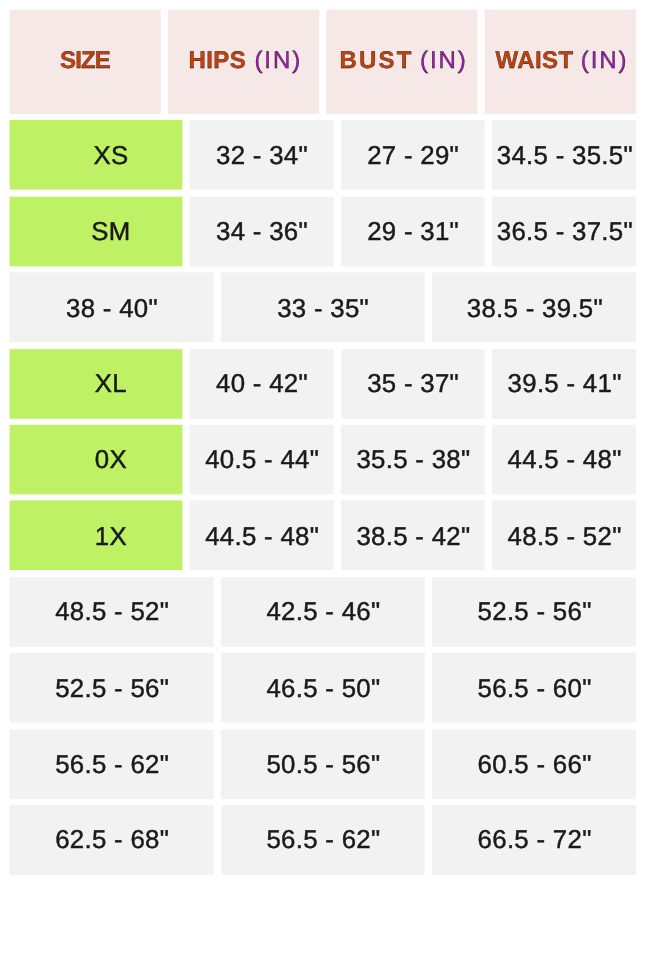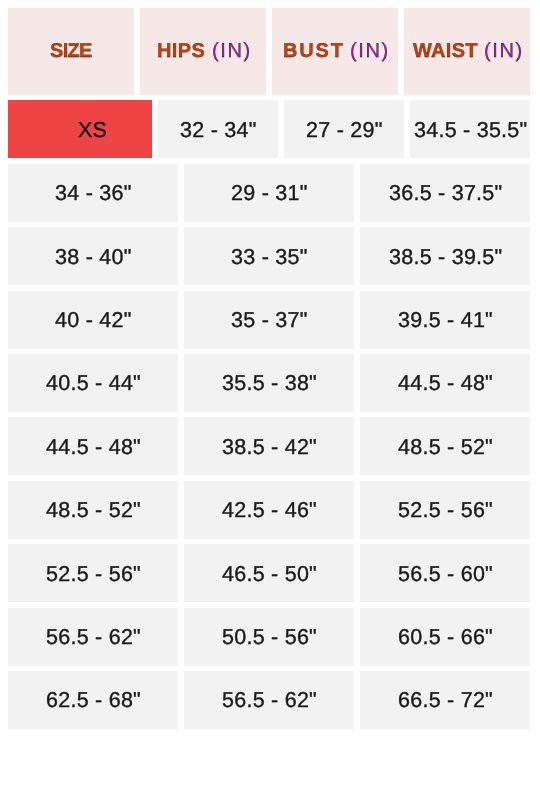--- a/index.html
+++ b/index.html
@@ -6,21 +6,21 @@
   html,body{margin:0;padding:0;background:#ffffff;}
   body{width:540px;height:800px;
        font-family:"Liberation Sans",sans-serif;
        -webkit-font-smoothing:antialiased;
        text-rendering:geometricPrecision;}
   .size-chart{position:absolute;left:8px;top:8px;width:522px;}
   .row{display:flex;gap:5.5px;margin-bottom:5.4px;}
   .cell{flex:1 1 0;display:flex;align-items:center;justify-content:center;}
   .header-row .cell{height:87px;background:#F5E8E6;}
   .body-row .cell{height:58px;background:#F2F2F2;}
-  .body-row .cell.col-size{background:#ef4444;padding-left:24px;}
+  .body-row .cell.col-size{background:#bef264;padding-left:24px;}
   .h-label{font-weight:700;font-size:20px;color:#c2410c;letter-spacing:0.2px;
            will-change:transform;-webkit-text-stroke:0.28px #0d0d0d;}
   .h-unit{font-weight:400;font-size:20px;color:#a21caf;letter-spacing:1.6px;
           margin-left:8px;margin-right:-3.2px;will-change:transform;
           -webkit-text-stroke:0.3px #0d0d0d;}
   .cell.col-size .h-label{letter-spacing:-0.7px;}
   .cell.col-bust .h-label{letter-spacing:0.4px;}
   .cell.col-waist .h-label{letter-spacing:1.8px;}
   .cell.col-hips .h-label{letter-spacing:0.3px;}
   .cell.col-bust .h-unit{margin-left:7px;}
@@ -62,20 +62,23 @@
       </div>
     <div class="cell col-waist">
         <span class="b-value">27 - 29"</span>
       </div>
     <div class="cell col-hips">
         <span class="b-value">34.5 - 35.5"</span>
       </div>
   </div>
 
   <div class="row body-row">
+    <div class="cell col-size">
+        <span class="b-value">SM</span>
+      </div>
     <div class="cell col-bust">
         <span class="b-value">34 - 36"</span>
       </div>
     <div class="cell col-waist">
         <span class="b-value">29 - 31"</span>
       </div>
     <div class="cell col-hips">
         <span class="b-value">36.5 - 37.5"</span>
       </div>
   </div>
@@ -87,44 +90,53 @@
       </div>
     <div class="cell col-waist">
         <span class="b-value">33 - 35"</span>
       </div>
     <div class="cell col-hips">
         <span class="b-value">38.5 - 39.5"</span>
       </div>
   </div>
 
   <div class="row body-row">
+    <div class="cell col-size">
+        <span class="b-value">XL</span>
+      </div>
     <div class="cell col-bust">
         <span class="b-value">40 - 42"</span>
       </div>
     <div class="cell col-waist">
         <span class="b-value">35 - 37"</span>
       </div>
     <div class="cell col-hips">
         <span class="b-value">39.5 - 41"</span>
       </div>
   </div>
 
   <div class="row body-row">
+    <div class="cell col-size">
+        <span class="b-value">0X</span>
+      </div>
     <div class="cell col-bust">
         <span class="b-value">40.5 - 44"</span>
       </div>
     <div class="cell col-waist">
         <span class="b-value">35.5 - 38"</span>
       </div>
     <div class="cell col-hips">
         <span class="b-value">44.5 - 48"</span>
       </div>
   </div>
 
   <div class="row body-row">
+    <div class="cell col-size">
+        <span class="b-value">1X</span>
+      </div>
     <div class="cell col-bust">
         <span class="b-value">44.5 - 48"</span>
       </div>
     <div class="cell col-waist">
         <span class="b-value">38.5 - 42"</span>
       </div>
     <div class="cell col-hips">
         <span class="b-value">48.5 - 52"</span>
       </div>
   </div>

